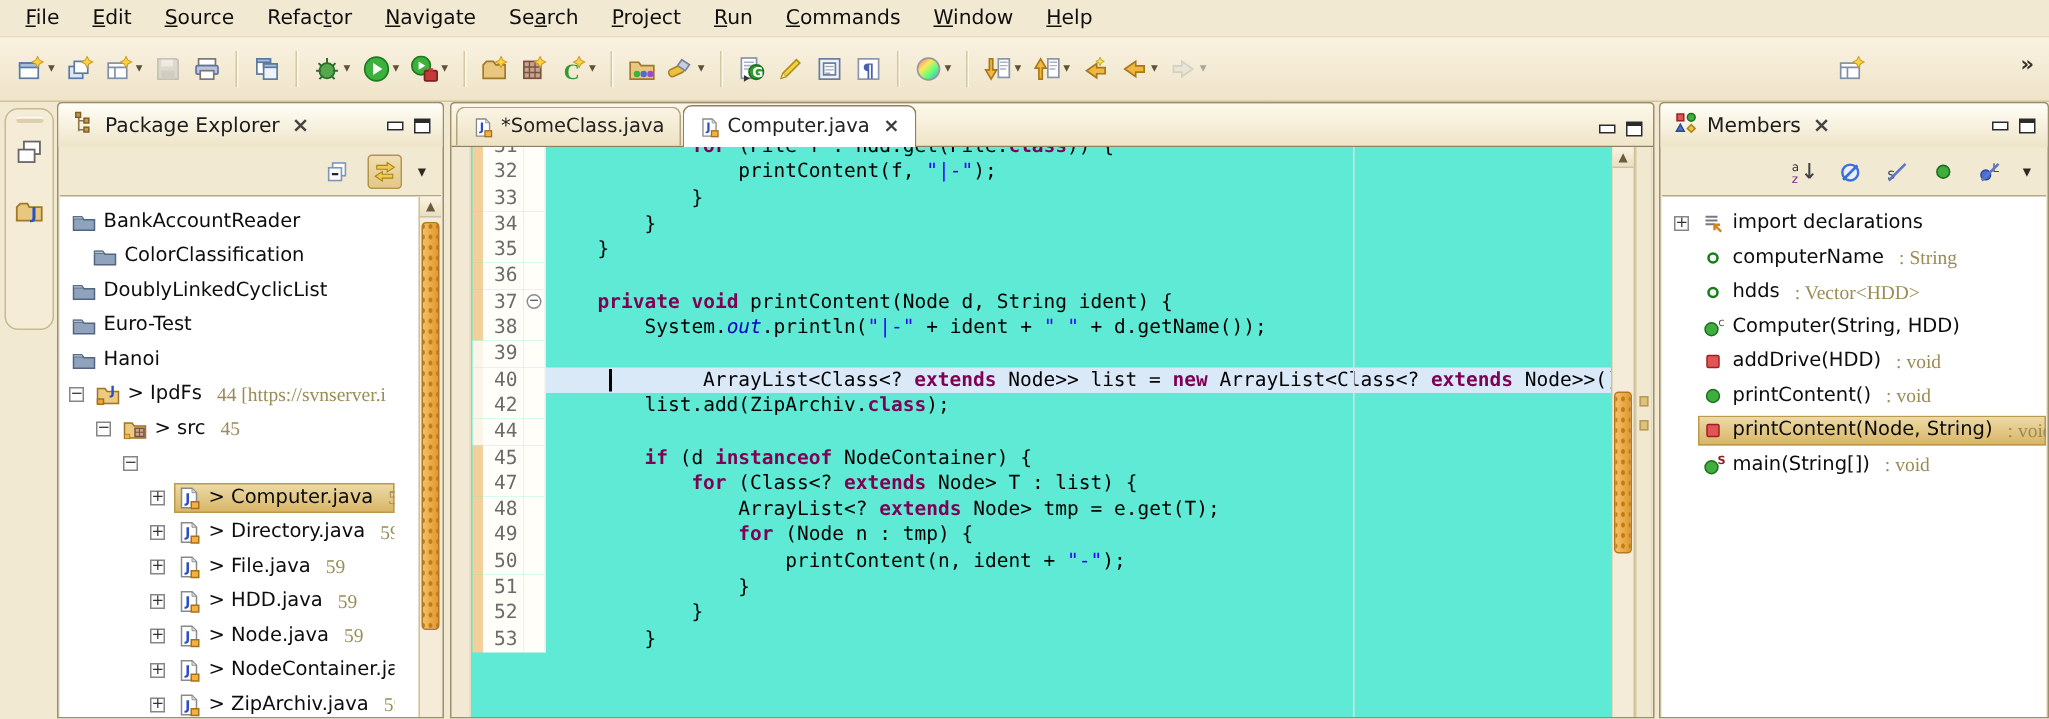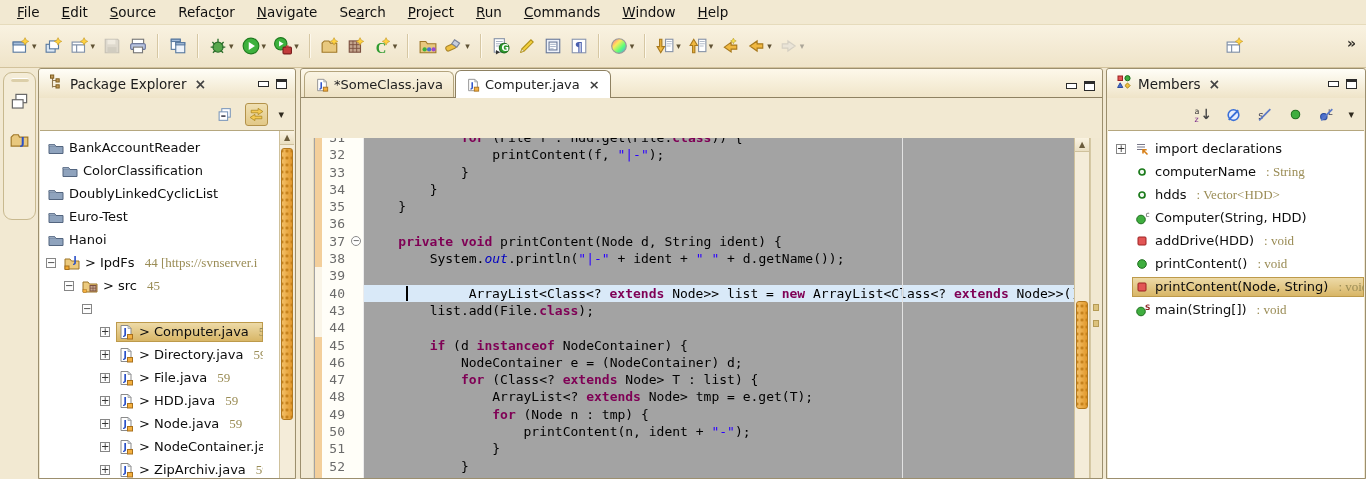--- a/index.html
+++ b/index.html
@@ -72,21 +72,21 @@
   .tabbar { height:29px; display:flex; align-items:flex-end; padding-left:3px; background:linear-gradient(#fdf8ea,#f0e5c9); border-bottom:1px solid #8e8162; border-radius:3px 3px 0 0; }
   .etab { height:26px; display:flex; align-items:center; gap:5px; padding:0 10px; margin-right:1px;
           border:1px solid #b3a47d; border-bottom:none; border-radius:6px 6px 0 0;
           background:linear-gradient(#faf4e3,#eee2c4); font-size:13px; color:#222; }
   .etab .ic { width:14px; height:14px; }
   .etab.act { background:#fff; border-color:#8e8162; height:28px; margin-bottom:-1px; }
   .tclose { color:#3d3d3d; font-weight:bold; font-size:13px; margin-left:4px; }
   .tabfill { flex:1; }
   .tabbar .winbtns { padding-right:7px; padding-bottom:6px; }
 
-  .code-wrap { position:absolute; left:1px; right:1px; top:29px; bottom:0; background:#a3a3a3; overflow:hidden;margin-top:40px; }
+  .code-wrap { position:absolute; left:1px; right:1px; top:29px; bottom:0; background:#5eead4; overflow:hidden; }
   .ann-ruler { position:absolute; left:0; top:0; bottom:0; width:12px; background:#f1e9d4; border-right:1px solid #e4dabd; }
   #code-lines { position:absolute; left:13px; top:-9px; right:27px; }
   .cl { height:17.3px; display:flex; align-items:center; font-family:"DejaVu Sans Mono","Liberation Mono",monospace; font-size:13px; }
   .qd { flex:none; width:7px; height:100%; background:#faf5e8; }
   .qd.chg { background:#f3cf9b; }
   .num { flex:none; width:27px; text-align:right; padding-right:4px; color:#6b6b6b; background:#fffef8; height:100%; line-height:17.3px; }
   .foldc { flex:none; width:15px; height:100%; background:#fffef8; border-right:1px solid #ececec; display:flex; align-items:center; justify-content:center; }
   .fm { display:inline-block; width:10px; height:10px; border:1px solid #8a8a8a; border-radius:50%; line-height:8px; font-size:10px; color:#555; text-align:center; background:#fff; }
   .txt { flex:1; padding-left:3px; white-space:pre; overflow:hidden; height:100%; line-height:17.3px; }
   .cl.cur .txt { background:#d9e9f8;padding-left:42px; }
@@ -628,41 +628,35 @@
           <span class="txt"><span></span></span>
         </div>
         <div class="cl cur">
           <span class="qd"></span>
           <span class="num">40</span>
           <span class="foldc"></span>
           <span class="txt"><span class="caret"></span><span>&nbsp;&nbsp;&nbsp;&nbsp;&nbsp;&nbsp;&nbsp;&nbsp;</span><span class="tk-p">ArrayList&lt;Class&lt;? </span><span class="tk-k">extends</span><span class="tk-p"> Node&gt;&gt; list = </span><span class="tk-k">new</span><span class="tk-p"> ArrayList&lt;Class&lt;? </span><span class="tk-k">extends</span><span class="tk-p"> Node&gt;&gt;();</span></span>
         </div>
         <div class="cl">
           <span class="qd"></span>
-          <span class="num">43</span>
-          <span class="foldc"></span>
-          <span class="txt"><span>&nbsp;&nbsp;&nbsp;&nbsp;&nbsp;&nbsp;&nbsp;&nbsp;</span><span class="tk-p">list.add(File.</span><span class="tk-k">class</span><span class="tk-p">);</span></span>
+          <span class="num">42</span>
+          <span class="foldc"></span>
+          <span class="txt"><span>&nbsp;&nbsp;&nbsp;&nbsp;&nbsp;&nbsp;&nbsp;&nbsp;</span><span class="tk-p">list.add(ZipArchiv.</span><span class="tk-k">class</span><span class="tk-p">);</span></span>
         </div>
         <div class="cl">
           <span class="qd"></span>
           <span class="num">44</span>
           <span class="foldc"></span>
           <span class="txt"><span></span></span>
         </div>
         <div class="cl">
           <span class="qd chg"></span>
           <span class="num">45</span>
           <span class="foldc"></span>
           <span class="txt"><span>&nbsp;&nbsp;&nbsp;&nbsp;&nbsp;&nbsp;&nbsp;&nbsp;</span><span class="tk-k">if</span><span class="tk-p"> (d </span><span class="tk-k">instanceof</span><span class="tk-p"> NodeContainer) {</span></span>
-        </div>
-        <div class="cl">
-          <span class="qd chg"></span>
-          <span class="num">46</span>
-          <span class="foldc"></span>
-          <span class="txt"><span>&nbsp;&nbsp;&nbsp;&nbsp;&nbsp;&nbsp;&nbsp;&nbsp;&nbsp;&nbsp;&nbsp;&nbsp;</span><span class="tk-p">NodeContainer e = (NodeContainer) d;</span></span>
         </div>
         <div class="cl">
           <span class="qd chg"></span>
           <span class="num">47</span>
           <span class="foldc"></span>
           <span class="txt"><span>&nbsp;&nbsp;&nbsp;&nbsp;&nbsp;&nbsp;&nbsp;&nbsp;&nbsp;&nbsp;&nbsp;&nbsp;</span><span class="tk-k">for</span><span class="tk-p"> (Class&lt;? </span><span class="tk-k">extends</span><span class="tk-p"> Node&gt; T : list) {</span></span>
         </div>
         <div class="cl">
           <span class="qd chg"></span>
           <span class="num">48</span>

